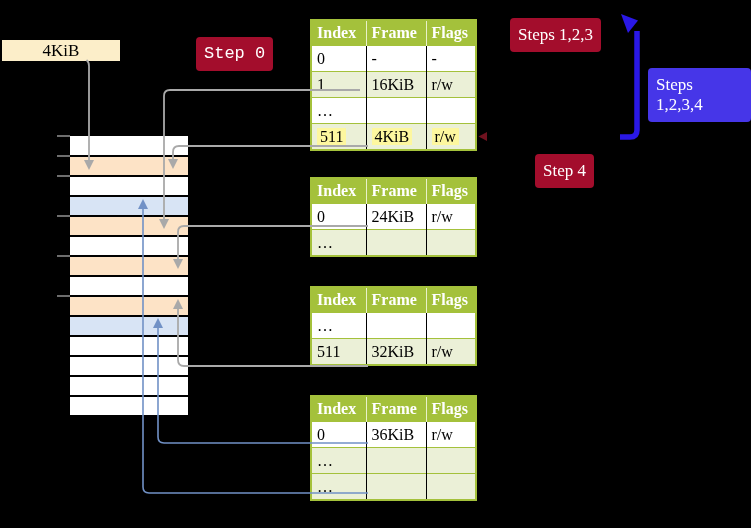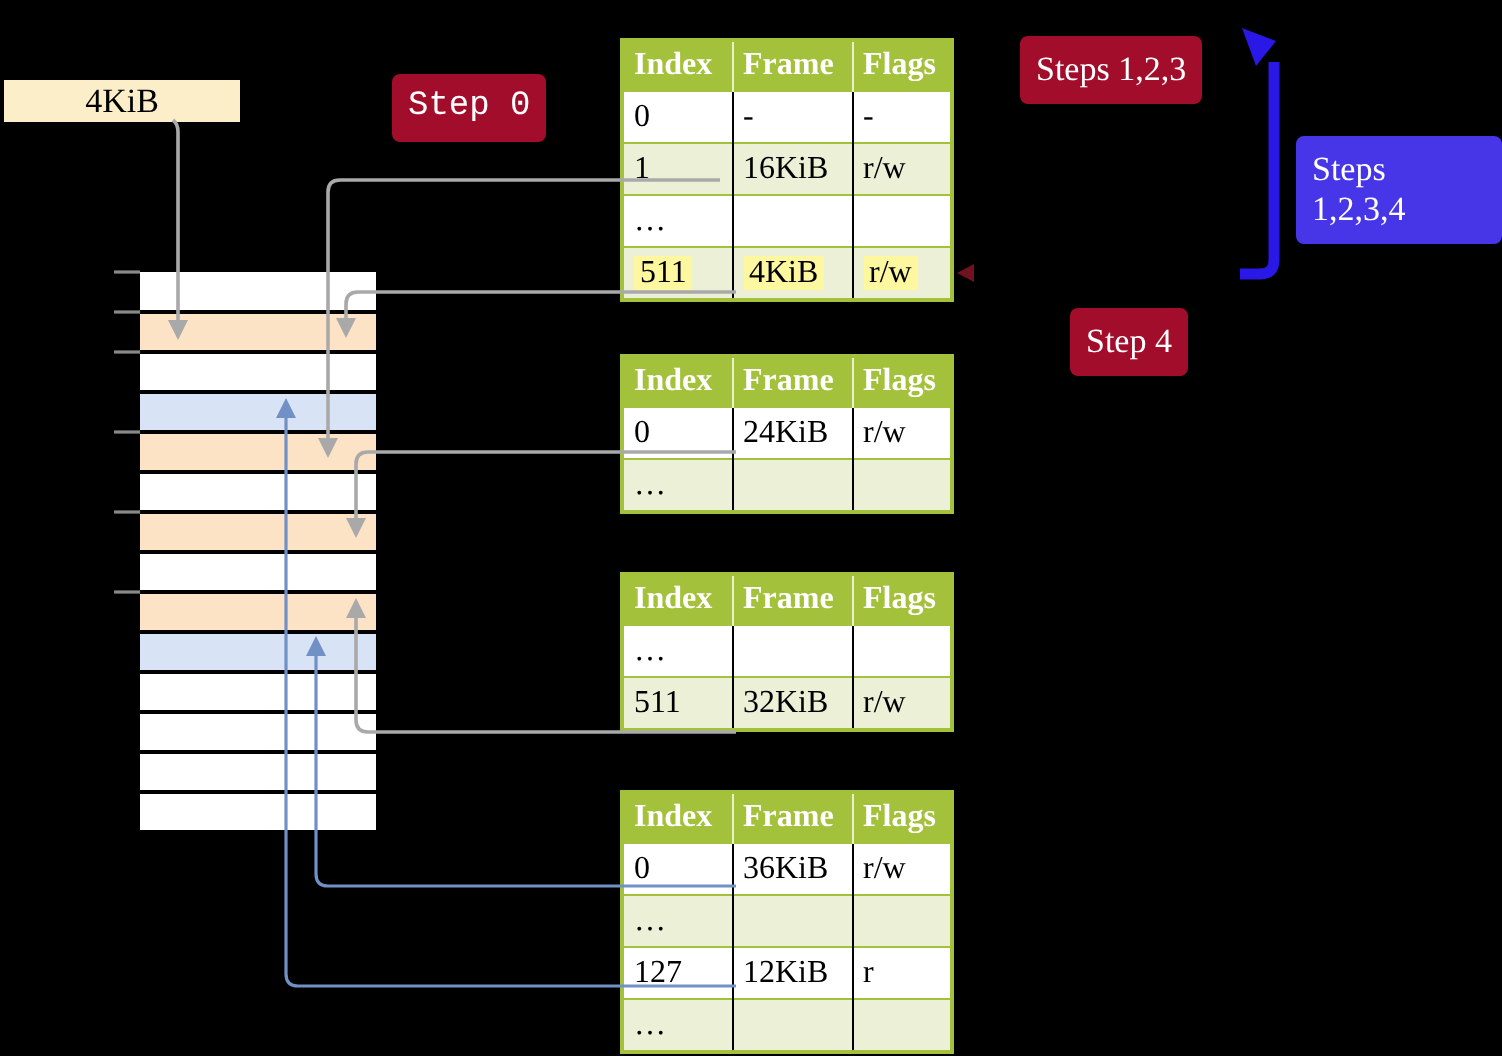--- a/index.html
+++ b/index.html
@@ -183,25 +183,20 @@
   <tr>
     <td>0</td>
     <td>36KiB</td>
     <td>r/w</td>
   </tr>
   <tr class="shade">
     <td>…</td>
     <td></td>
     <td></td>
   </tr>
-  <tr>
-    <td>127</td>
-    <td>12KiB</td>
-    <td>r</td>
-  </tr>
   <tr class="shade">
     <td>…</td>
     <td></td>
     <td></td>
   </tr>
 </tbody>
   </table>
 
 <svg id="overlay" width="751" height="528" viewBox="0 0 751 528">
 

